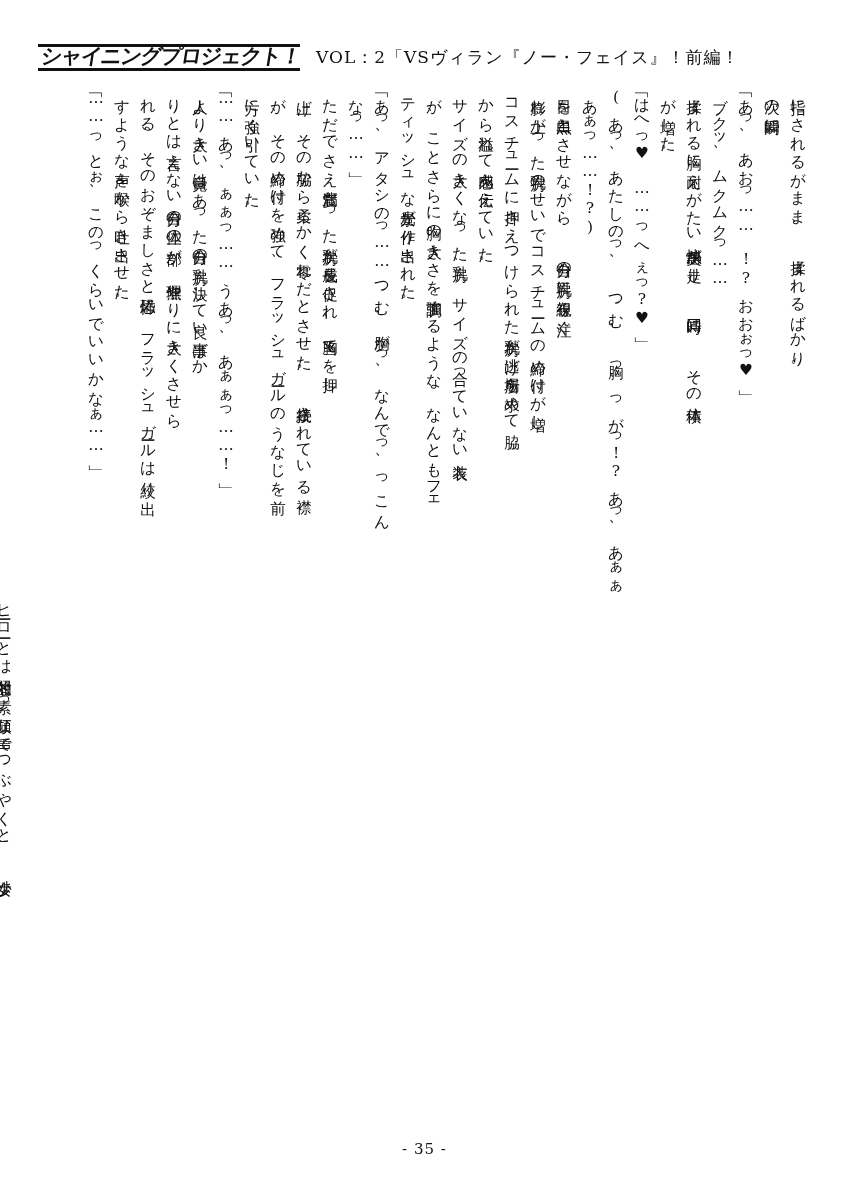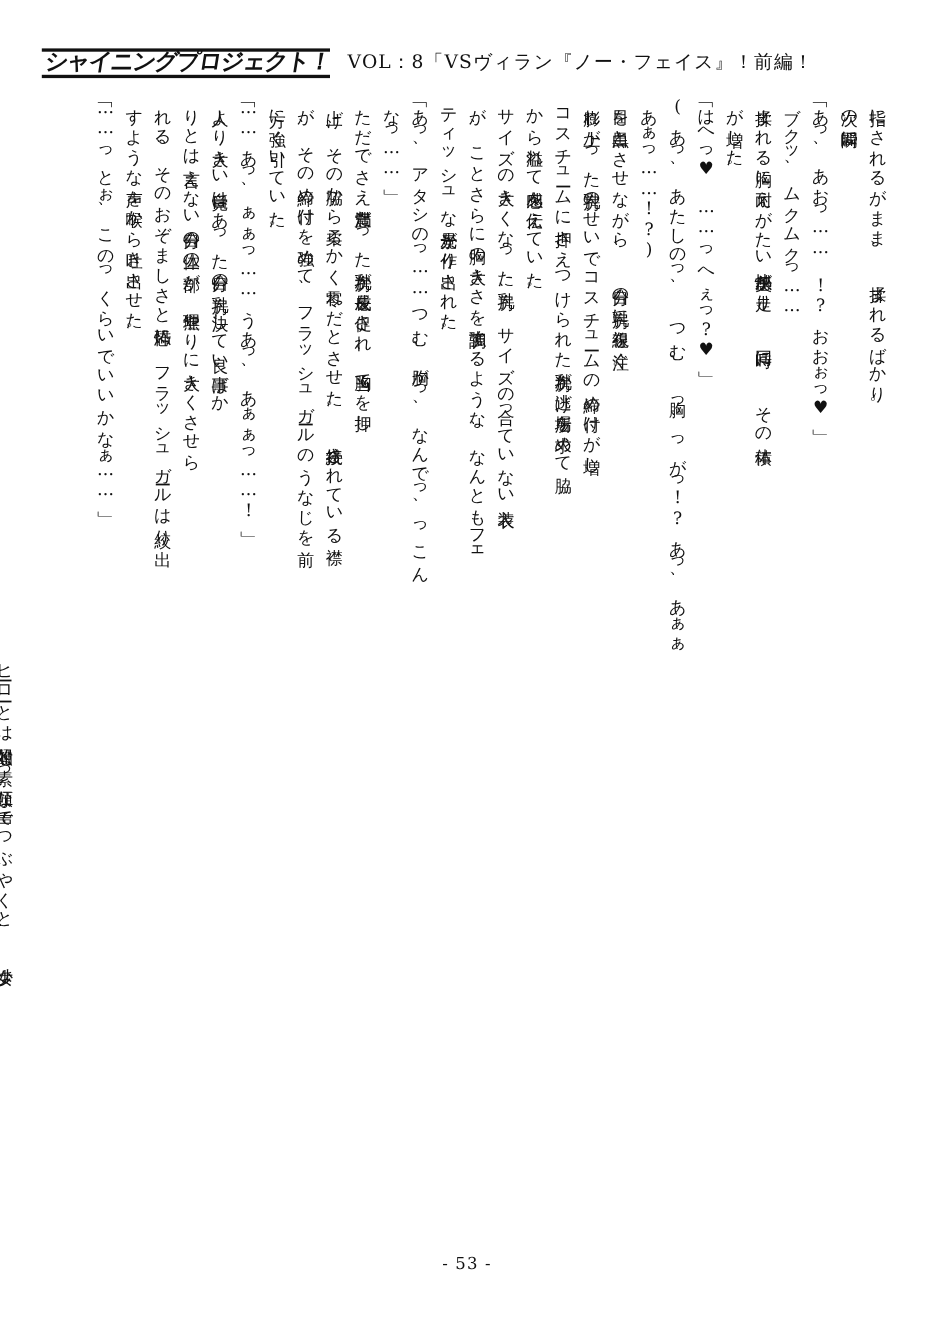--- a/index.html
+++ b/index.html
@@ -123,21 +123,21 @@
 </style>
 </head>
 <body>
 
 <div class="page">
 
   <div class="header">
     <div class="header-rule-top"></div>
     <div class="header-rule-bottom"></div>
     <div class="logo">シャイニングプロジェクト！</div>
-    <div class="header-title">VOL：8「VSヴィラン『ノー・フェイス』！前編！</div>
+    <div class="header-title">VOL：2「VSヴィラン『ノー・フェイス』！前編！</div>
   </div>
 
   <div class="body-text">
 
     <div class="column">指にされるがまま、　揉まれるばかり。</div>
     <div class="column">次の瞬間に。</div>
     <div class="column">「あっ、あおっ……　!?おおぉっ♥」</div>
     <div class="column">ブクッ、ムクムクっ……</div>
     <div class="column">揉まれる胸に耐えがたい快美感が走り、　同時に、　その体積</div>
     <div class="column">が増した。</div>
@@ -164,15 +164,15 @@
     <div class="column">すような声を喉から吐き出させた。</div>
     <div class="column">「……っとぉ、このっくらいでいいかなぁ……」</div>
     <div class="column"></div>
 
     <div class="gap-wide"></div>
 
     <div class="column lower">ヒーローとは対照的な素っ頓狂な声でつぶやくと、　少女は</div>
 
   </div>
 
-  <div class="page-number">- 53 -</div>
+  <div class="page-number">- 35 -</div>
 
 </div>
 
 </body></html>

